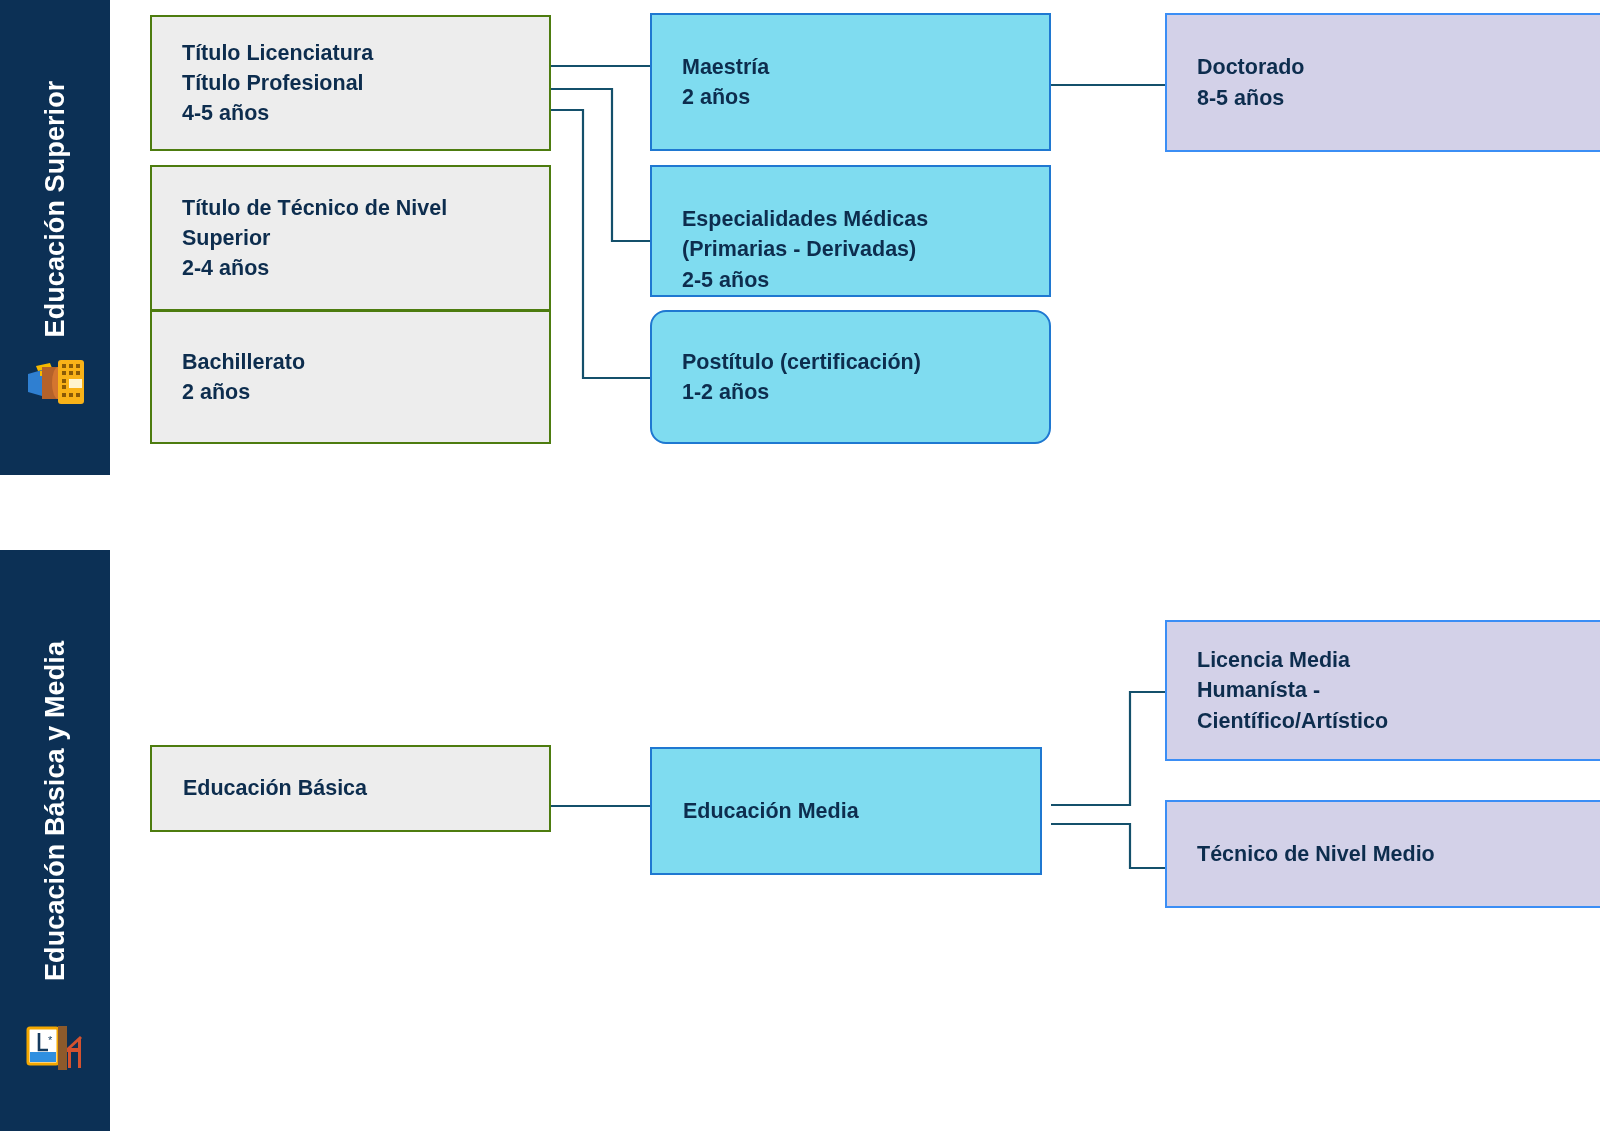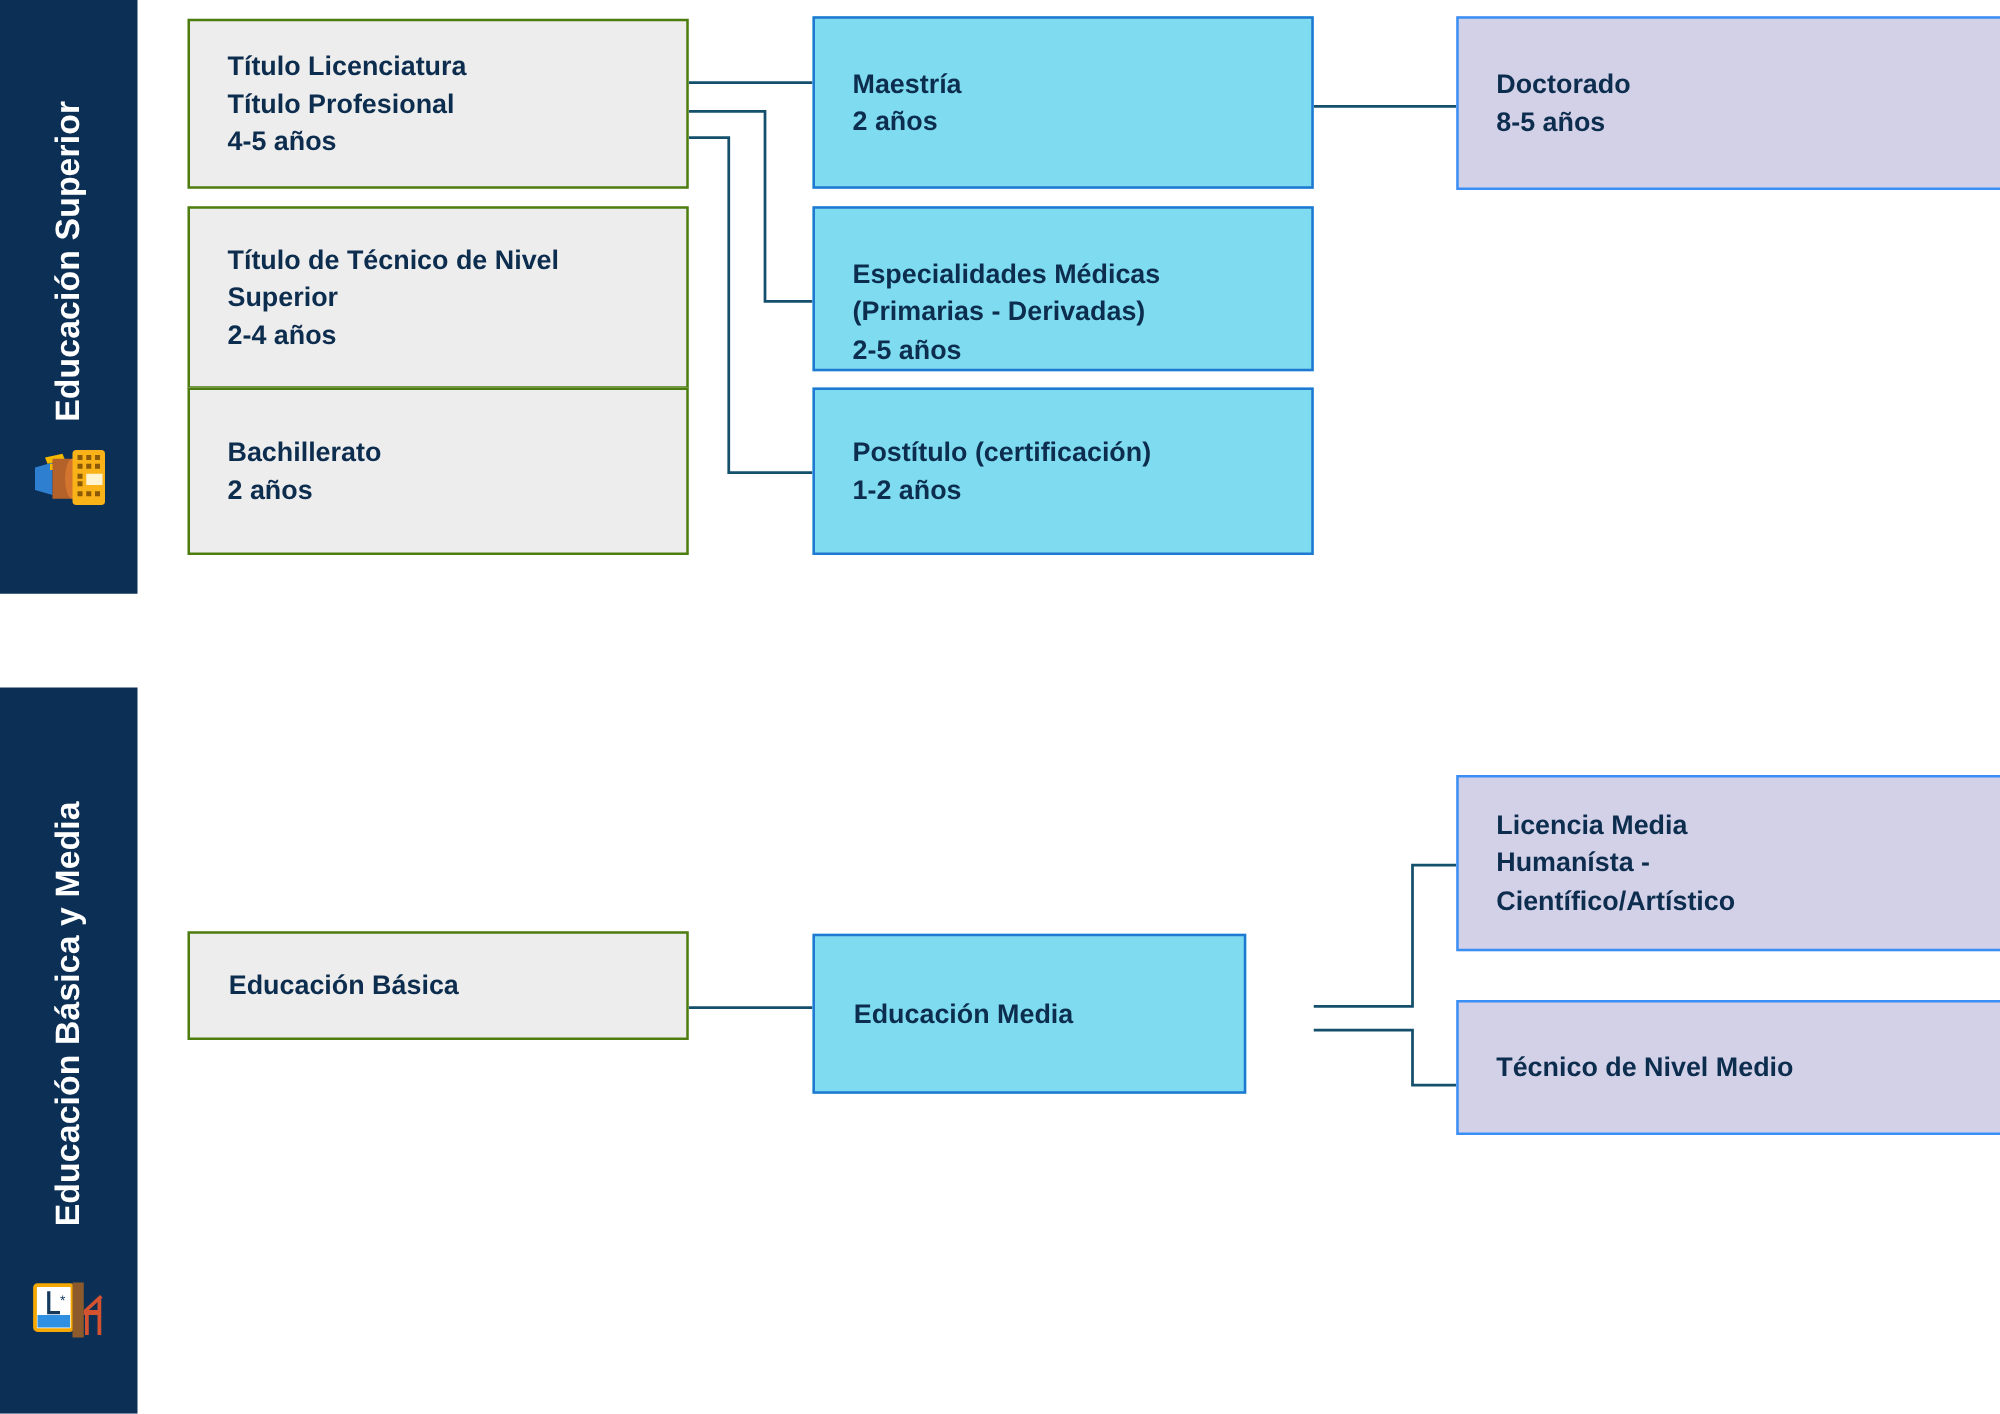--- a/index.html
+++ b/index.html
@@ -44,26 +44,26 @@
   .node.grey{background:#ededed;border:2px solid #4d7c0f;}
   .node.cyan{background:#7fdcf0;border:2px solid #1f78d1;}
   .node.lav {background:#d3d1e8;border:2px solid #3b8ef5;}
 
   
   #node-licenciatura       {left:150px;top:15px; width:401px;height:136px;}
   #node-tecnico-superior   {left:150px;top:165px;width:401px;height:146px;}
   #node-bachillerato       {left:150px;top:310px;width:401px;height:134px;}
   #node-maestria           {left:650px;top:13px; width:401px;height:138px;}
   #node-especialidades     {left:650px;top:165px;width:401px;height:132px;align-items:flex-end;}
-  #node-postitulo          {left:650px;top:310px;width:401px;height:134px;}
+  #node-postitulo          {left:650px;top:310px;width:401px;height:134px;border-radius:16px;}
   #node-doctorado          {left:1165px;top:13px;width:450px;height:139px;}
 
   
   #node-basica             {left:150px;top:745px;width:401px;height:87px;}
-  #node-media              {left:650px;top:747px;width:347px;height:128px;}
+  #node-media              {left:650px;top:747px;width:392px;height:128px;}
   #node-licencia-media     {left:1165px;top:620px;width:450px;height:141px;}
   #node-tecnico-medio      {left:1165px;top:800px;width:450px;height:108px;}
 
   #node-basica, #node-media{padding-left:31px;}
 </style>
 </head>
 <body>
 
 <div id="stage">
 

